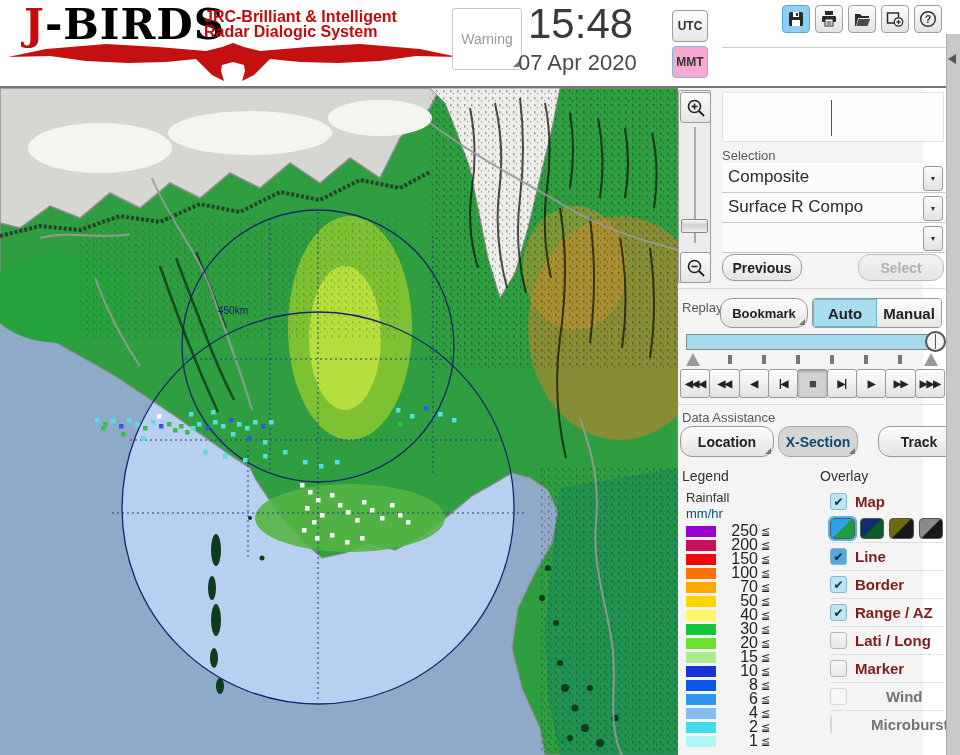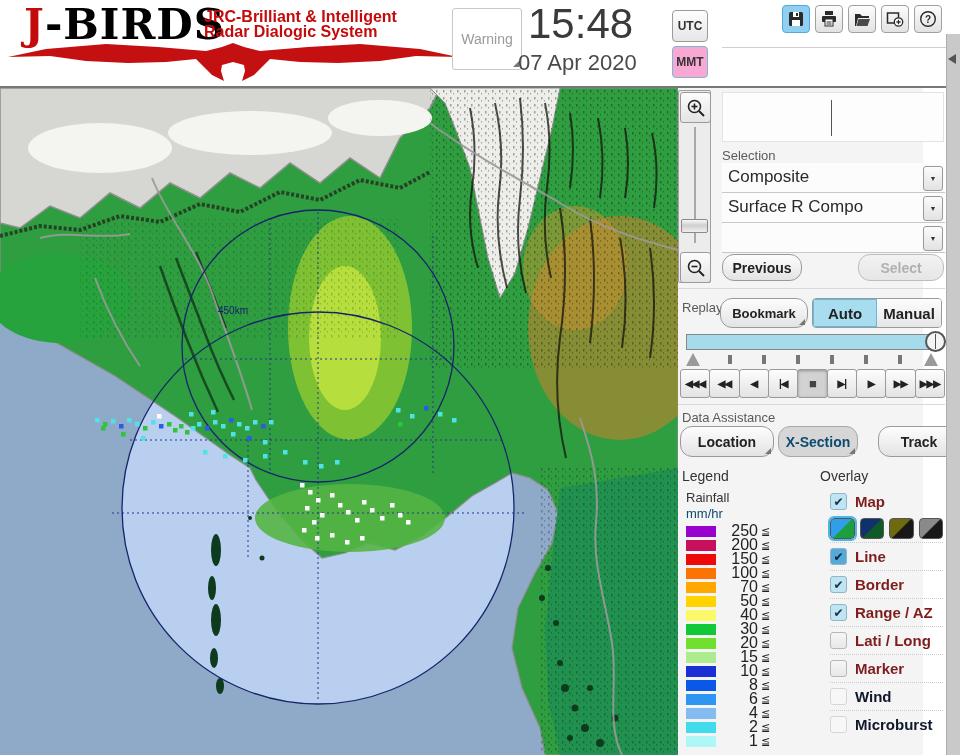--- a/index.html
+++ b/index.html
@@ -73,21 +73,21 @@
   .lg-val{width:36px;text-align:right;font-size:16px;color:#222;}
   .lg-le{font-size:11px;color:#222;margin-left:3px;}
   .ov-list{left:152px;top:400px;width:113px;}
   .ov-row{display:flex;align-items:center;height:27px;border-top:1px dotted #ccc;}
   .ov-row:first-child{border-top:none;}
   .cb{width:17px;height:17px;border-radius:3px;border:1px solid #8fb6c6;background:#bfe4f2;color:#14324e;font-size:12px;line-height:16px;text-align:center;margin-right:8px;box-sizing:border-box;}
   .cb.dark{background:#57a9d9;color:#0a2238;}
   .cb.off{background:linear-gradient(#f6f6f6,#e8e8e8);border-color:#b8b8b8;color:transparent;}
   .cb.dis{background:#f7f7f7;border-color:#d6d6d6;color:transparent;}
   .ov-label{font-size:15px;font-weight:bold;color:#7f1d1d;}
-  .ov-label.dis{color:#0f172a;}
+  .ov-label.dis{color:#737373;margin-left:31px;}
   .sw-row{display:flex;align-items:center;height:27px;gap:5px;}
   .map-sw{width:25px;height:21px;border-radius:4px;border:1px solid #555;box-sizing:border-box;}
   .map-sw.selected{outline:2px solid #49b8e8;}
   text{font-family:"Liberation Sans",sans-serif;}
 </style>
 </head>
 <body>
 
 <div class="abs header">
   <div class="abs logo">

